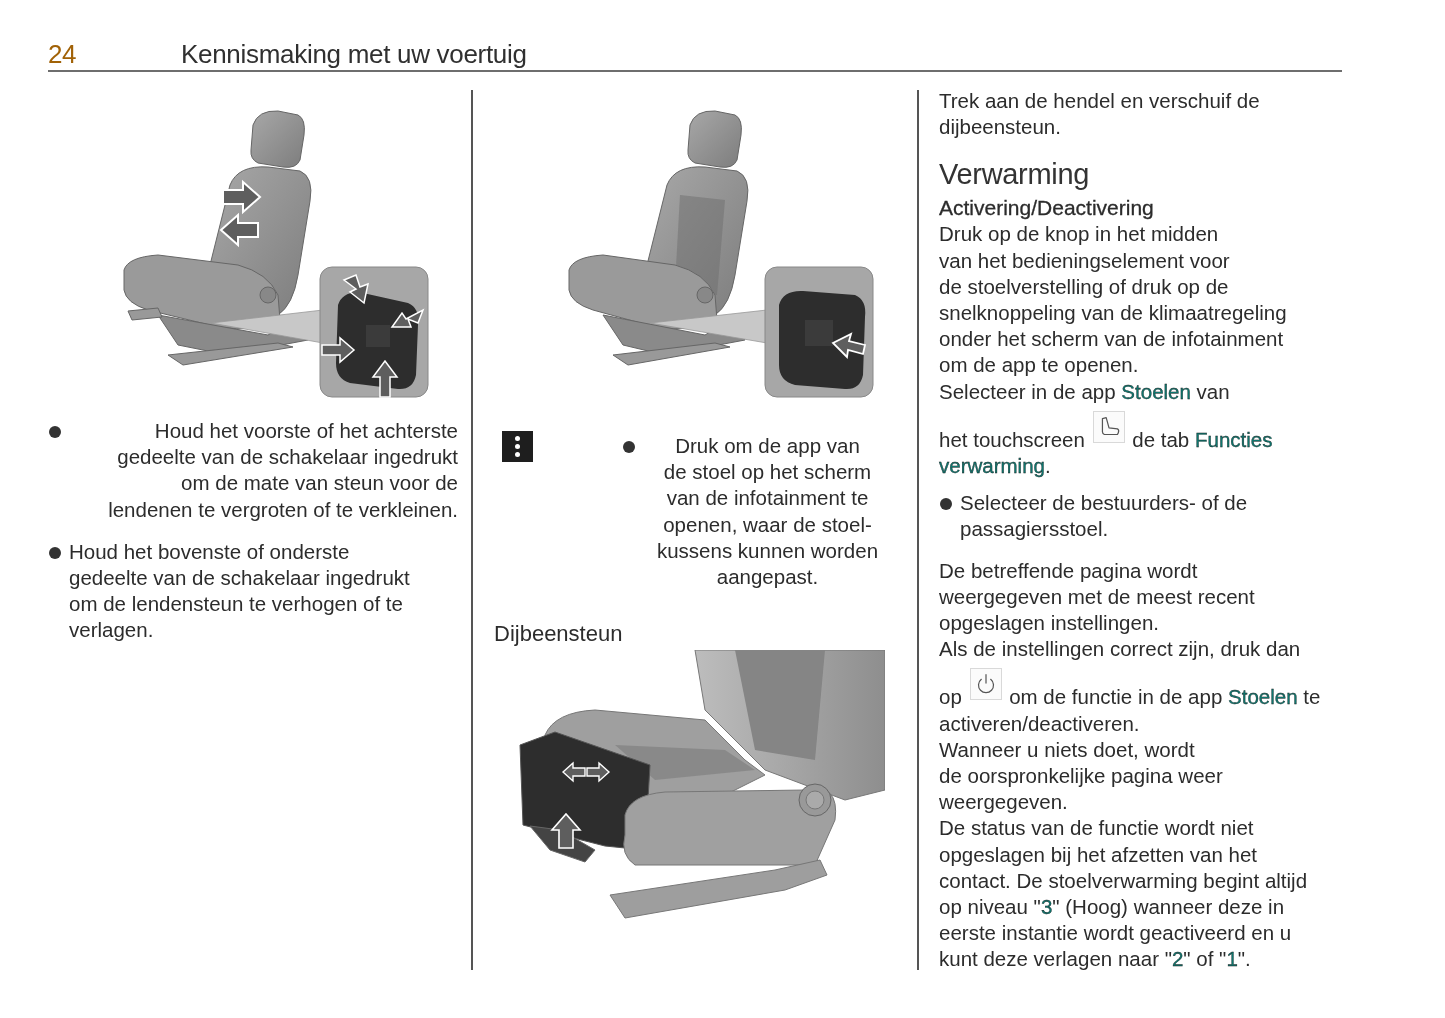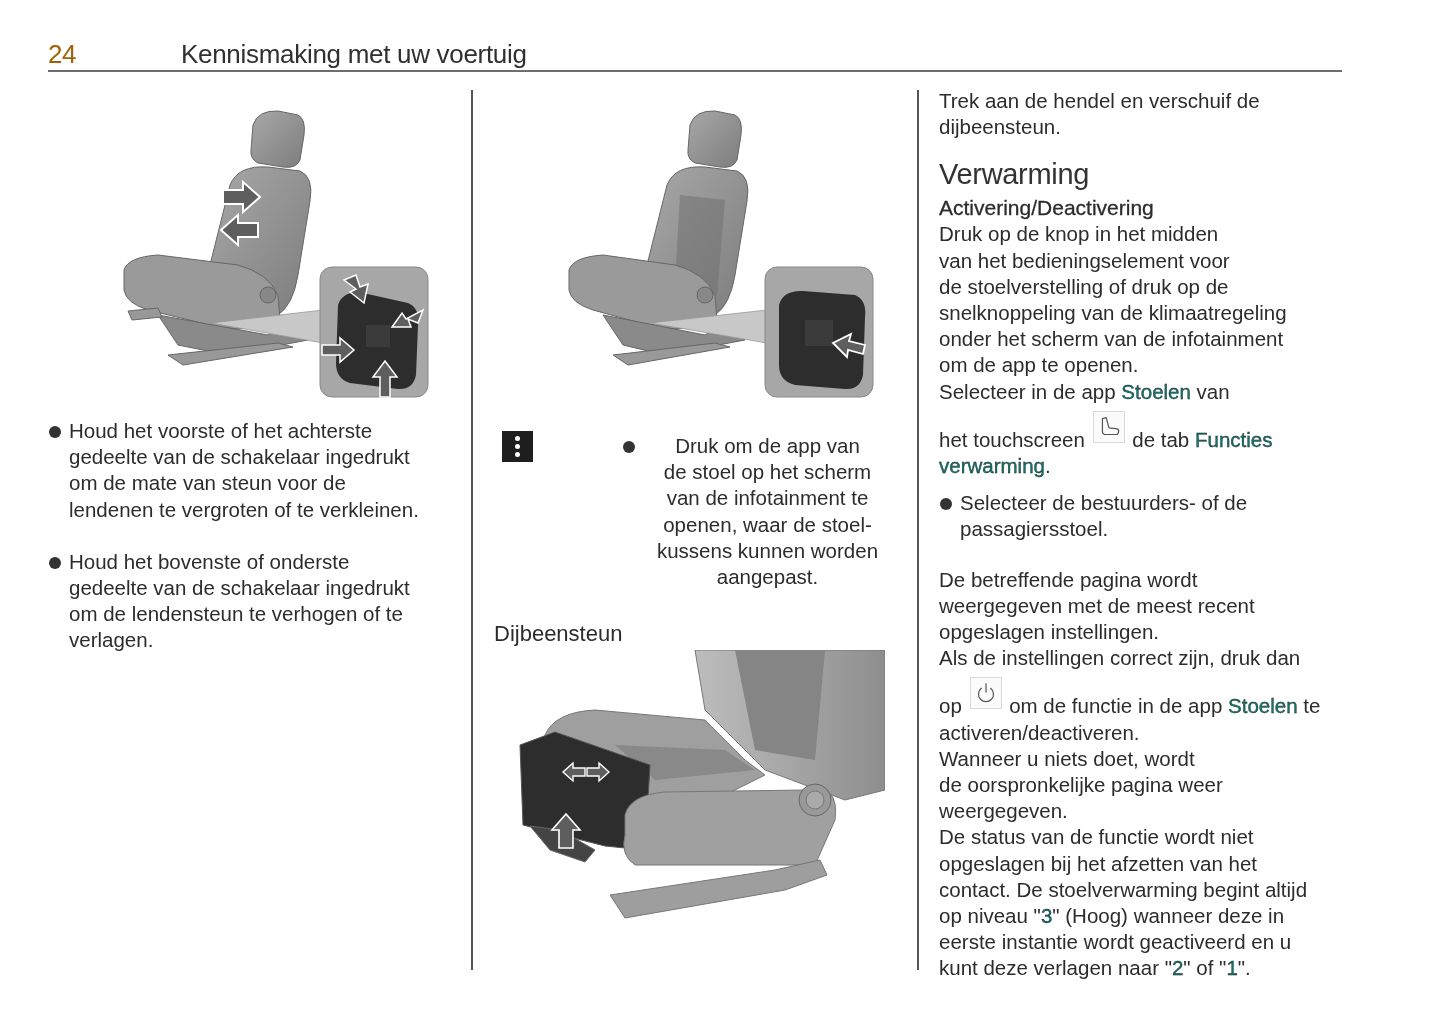--- a/index.html
+++ b/index.html
@@ -88,21 +88,21 @@
 
     <path d="M226 175 L238 170 L242 182 L250 179 L246 198 L232 187 L238 184 Z" fill="#5e5e5e" stroke="#fff" stroke-width="1.5"></path>
     <path d="M305 205 L300 218 L290 214 L293 222 L274 222 L284 208 L288 214 Z" fill="#5e5e5e" stroke="#fff" stroke-width="1.5"></path>
     <path d="M204 240 L222 240 L222 233 L236 245 L222 257 L222 250 L204 250 Z" fill="#5e5e5e" stroke="#fff" stroke-width="1.5"></path>
     <path d="M262 292 L262 272 L255 272 L267 256 L279 272 L272 272 L272 292 Z" fill="#5e5e5e" stroke="#fff" stroke-width="1.5"></path>
   </svg>
 </div>
 
 <div class="col txt" style="left:48px; top:418px; width:410px;">
   <ul class="bullet-list">
-    <li style="margin-bottom:26px;">
+    <li style="margin-bottom:16px;text-align:right;">
       <div>Houd het voorste of het achterste</div>
       <div>gedeelte van de schakelaar ingedrukt</div>
       <div>om de mate van steun voor de</div>
       <div>lendenen te vergroten of te verkleinen.</div>
     </li>
     <li>
       <div>Houd het bovenste of onderste</div>
       <div>gedeelte van de schakelaar ingedrukt</div>
       <div>om de lendensteun te verhogen of te</div>
       <div>verlagen.</div>
@@ -215,21 +215,21 @@
     </div>
   </div>
 
   <ul class="bullet-list" style="margin-top:11px;">
     <li>
       <div>Selecteer de bestuurders- of de</div>
       <div>passagiersstoel.</div>
     </li>
   </ul>
 
-  <div style="margin-top:24px;">
+  <div style="margin-top:15px;">
     <div>De betreffende pagina wordt</div>
     <div>weergegeven met de meest recent</div>
     <div>opgeslagen instellingen.</div>
     <div>Als de instellingen correct zijn, druk dan</div>
     <div style="margin-top:12px;">
       <span>op </span><span class="inline-icon"><svg viewBox="0 0 32 32">
             <path d="M11 11 A8 8 0 1 0 21 11" fill="none" stroke="#555" stroke-width="1.3" stroke-linecap="round"></path>
             <line x1="16" y1="6" x2="16" y2="15" stroke="#555" stroke-width="1.3" stroke-linecap="round"></line>
           </svg></span><span> om de functie in de app </span><b class="ui">Stoelen</b><span> te</span>
     </div>

